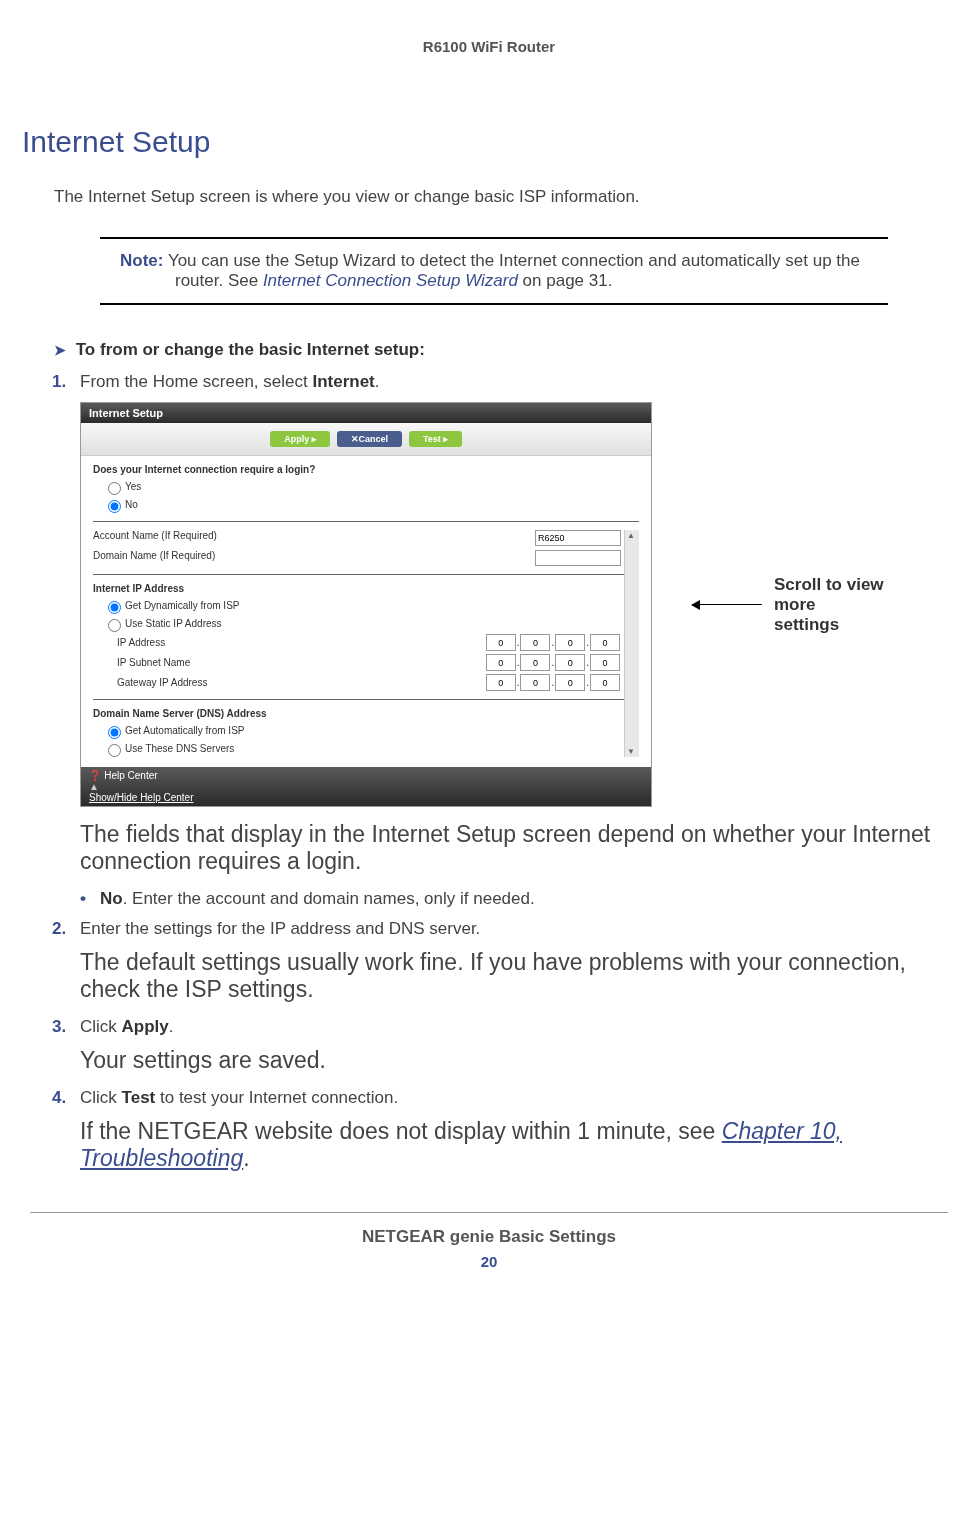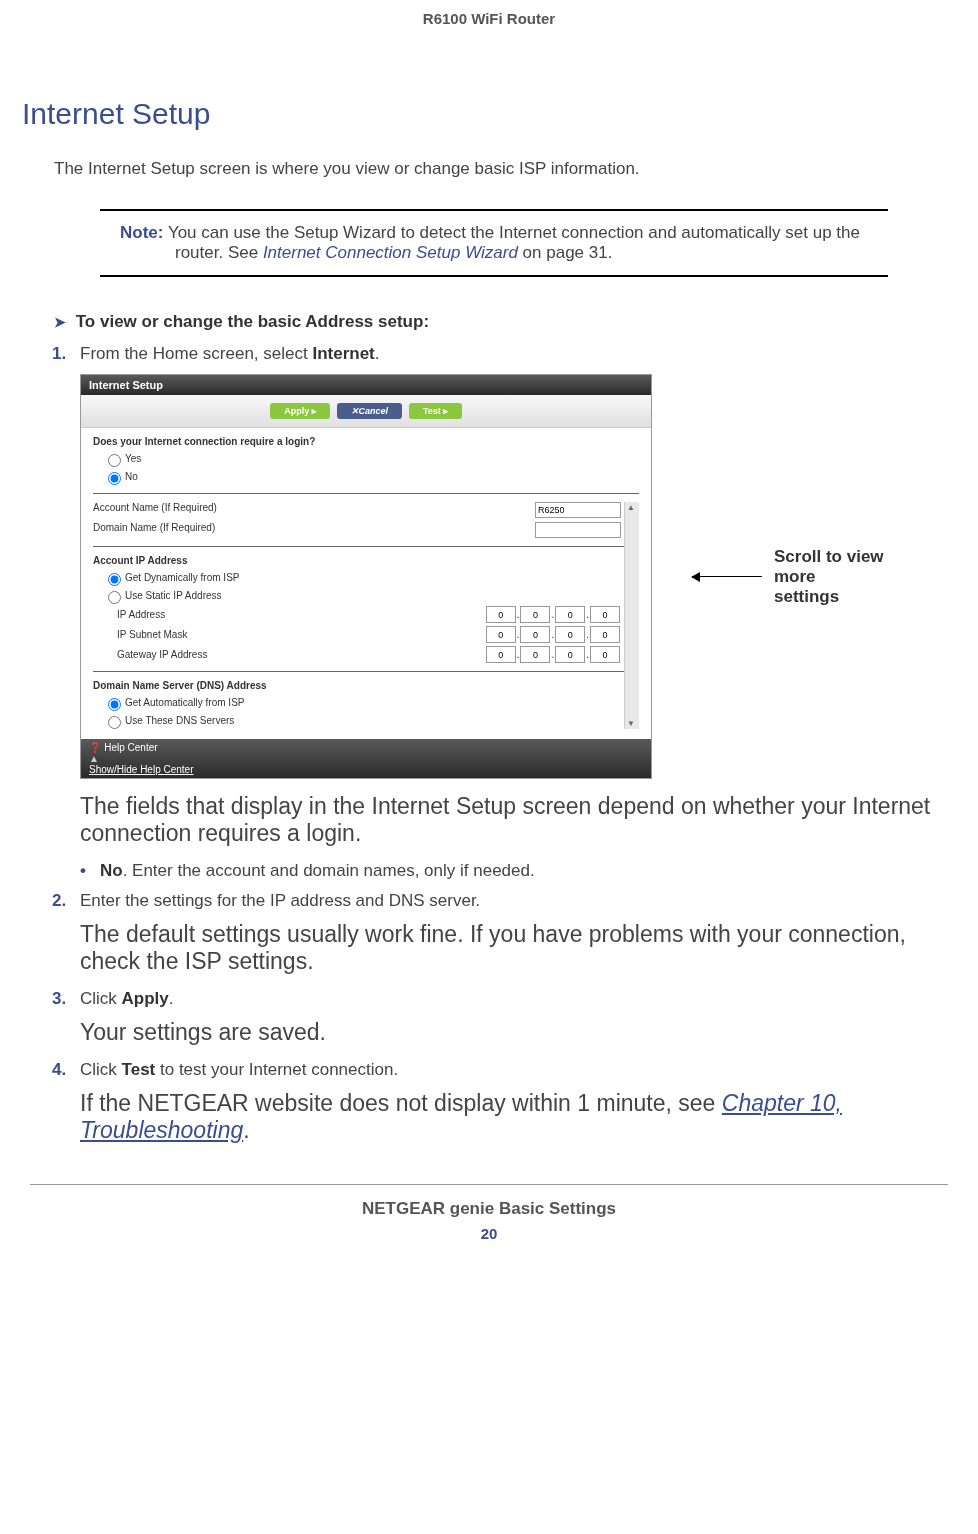--- a/index.html
+++ b/index.html
@@ -12,20 +12,21 @@
     }
     .page {
       padding: 10px 30px 20px 30px;
     }
     .header-title {
       text-align: center;
       font-weight: bold;
       font-size: 15px;
       color: #555;
       margin-bottom: 70px;
+      margin-top: 28px;
     }
     .section-title {
       font-family: "Century Gothic", Futura, sans-serif;
       color: #3a4d8f;
       font-size: 30px;
       font-weight: normal;
       margin-bottom: 28px;
       margin-left: -8px;
     }
     .body-text {
@@ -130,21 +131,21 @@
     .ss-btn {
       display: inline-block;
       padding: 3px 14px;
       border-radius: 3px;
       color: #fff;
       font-size: 9px;
       font-weight: bold;
       margin: 0 2px;
     }
     .ss-btn.apply { background: #8dc63f; }
-    .ss-btn.cancel { background: #4a5d8c; font-style: italic; }
+    .ss-btn.cancel { background: #4a5d8c; }
     .ss-btn.test { background: #8dc63f; }
     .ss-body {
       padding: 8px 12px;
       position: relative;
     }
     .ss-q {
       font-weight: bold;
       font-size: 10px;
       margin-bottom: 4px;
     }
@@ -293,21 +294,21 @@
   <div class="body-text">The Internet Setup screen is where you view or change basic ISP information.</div>
 
   <div class="note-box">
     <div class="note-text">
       <span class="note-label">Note:</span>
       <span>You can use the Setup Wizard to detect the Internet connection and automatically set up the router. See </span><span class="link">Internet Connection Setup Wizard</span><span> on page 31.</span>
     </div>
   </div>
 
   <div class="procedure-header">
-    <span class="arrow">➤</span><span>To view or change the basic Address setup:</span>
+    <span class="arrow">➤</span><span>To from or change the basic Internet setup:</span>
   </div>
 
   <div class="step">
     <span class="step-num">1.</span><span>From the Home screen, select </span><b>Internet</b><span>.</span>
   </div>
 
   <div class="screenshot-wrap">
     <div class="screenshot">
       <div class="ss-title">Internet Setup</div>
       <div class="ss-toolbar">
@@ -325,28 +326,28 @@
             <label><b style="font-weight:normal">Account Name  (If Required)</b></label>
             <input class="ss-input" value="R6250" style="">
             <span style="width:18px"></span>
           </div>
           <div class="ss-row">
             <label>Domain Name  (If Required)</label>
             <input class="ss-input" style="">
             <span style="width:18px"></span>
           </div>
           <hr class="ss-hr">
-          <div class="ss-section-title">Account IP Address</div>
+          <div class="ss-section-title">Internet IP Address</div>
           <div class="ss-radio"><input type="radio" checked="" style=""><span>Get Dynamically from ISP</span></div>
           <div class="ss-radio"><input type="radio" style=""><span>Use Static IP Address</span></div>
           <div class="ss-ip-row"><span class="lbl">IP Address</span>
             <span style="flex:1"></span>
             <input class="octet" value="0" style=""> . <input class="octet" value="0" style=""> . <input class="octet" value="0" style=""> . <input class="octet" value="0" style=""><span style="width:18px"></span>
           </div>
-          <div class="ss-ip-row"><span class="lbl">IP Subnet Mask</span>
+          <div class="ss-ip-row"><span class="lbl">IP Subnet Name</span>
             <span style="flex:1"></span>
             <input class="octet" value="0" style=""> . <input class="octet" value="0" style=""> . <input class="octet" value="0" style=""> . <input class="octet" value="0" style=""><span style="width:18px"></span>
           </div>
           <div class="ss-ip-row"><span class="lbl">Gateway IP Address</span>
             <span style="flex:1"></span>
             <input class="octet" value="0" style=""> . <input class="octet" value="0" style=""> . <input class="octet" value="0" style=""> . <input class="octet" value="0" style=""><span style="width:18px"></span>
           </div>
           <hr class="ss-hr">
           <div class="ss-section-title">Domain Name Server (DNS) Address</div>
           <div class="ss-radio"><input type="radio" checked="" style=""><span>Get Automatically from ISP</span></div>

